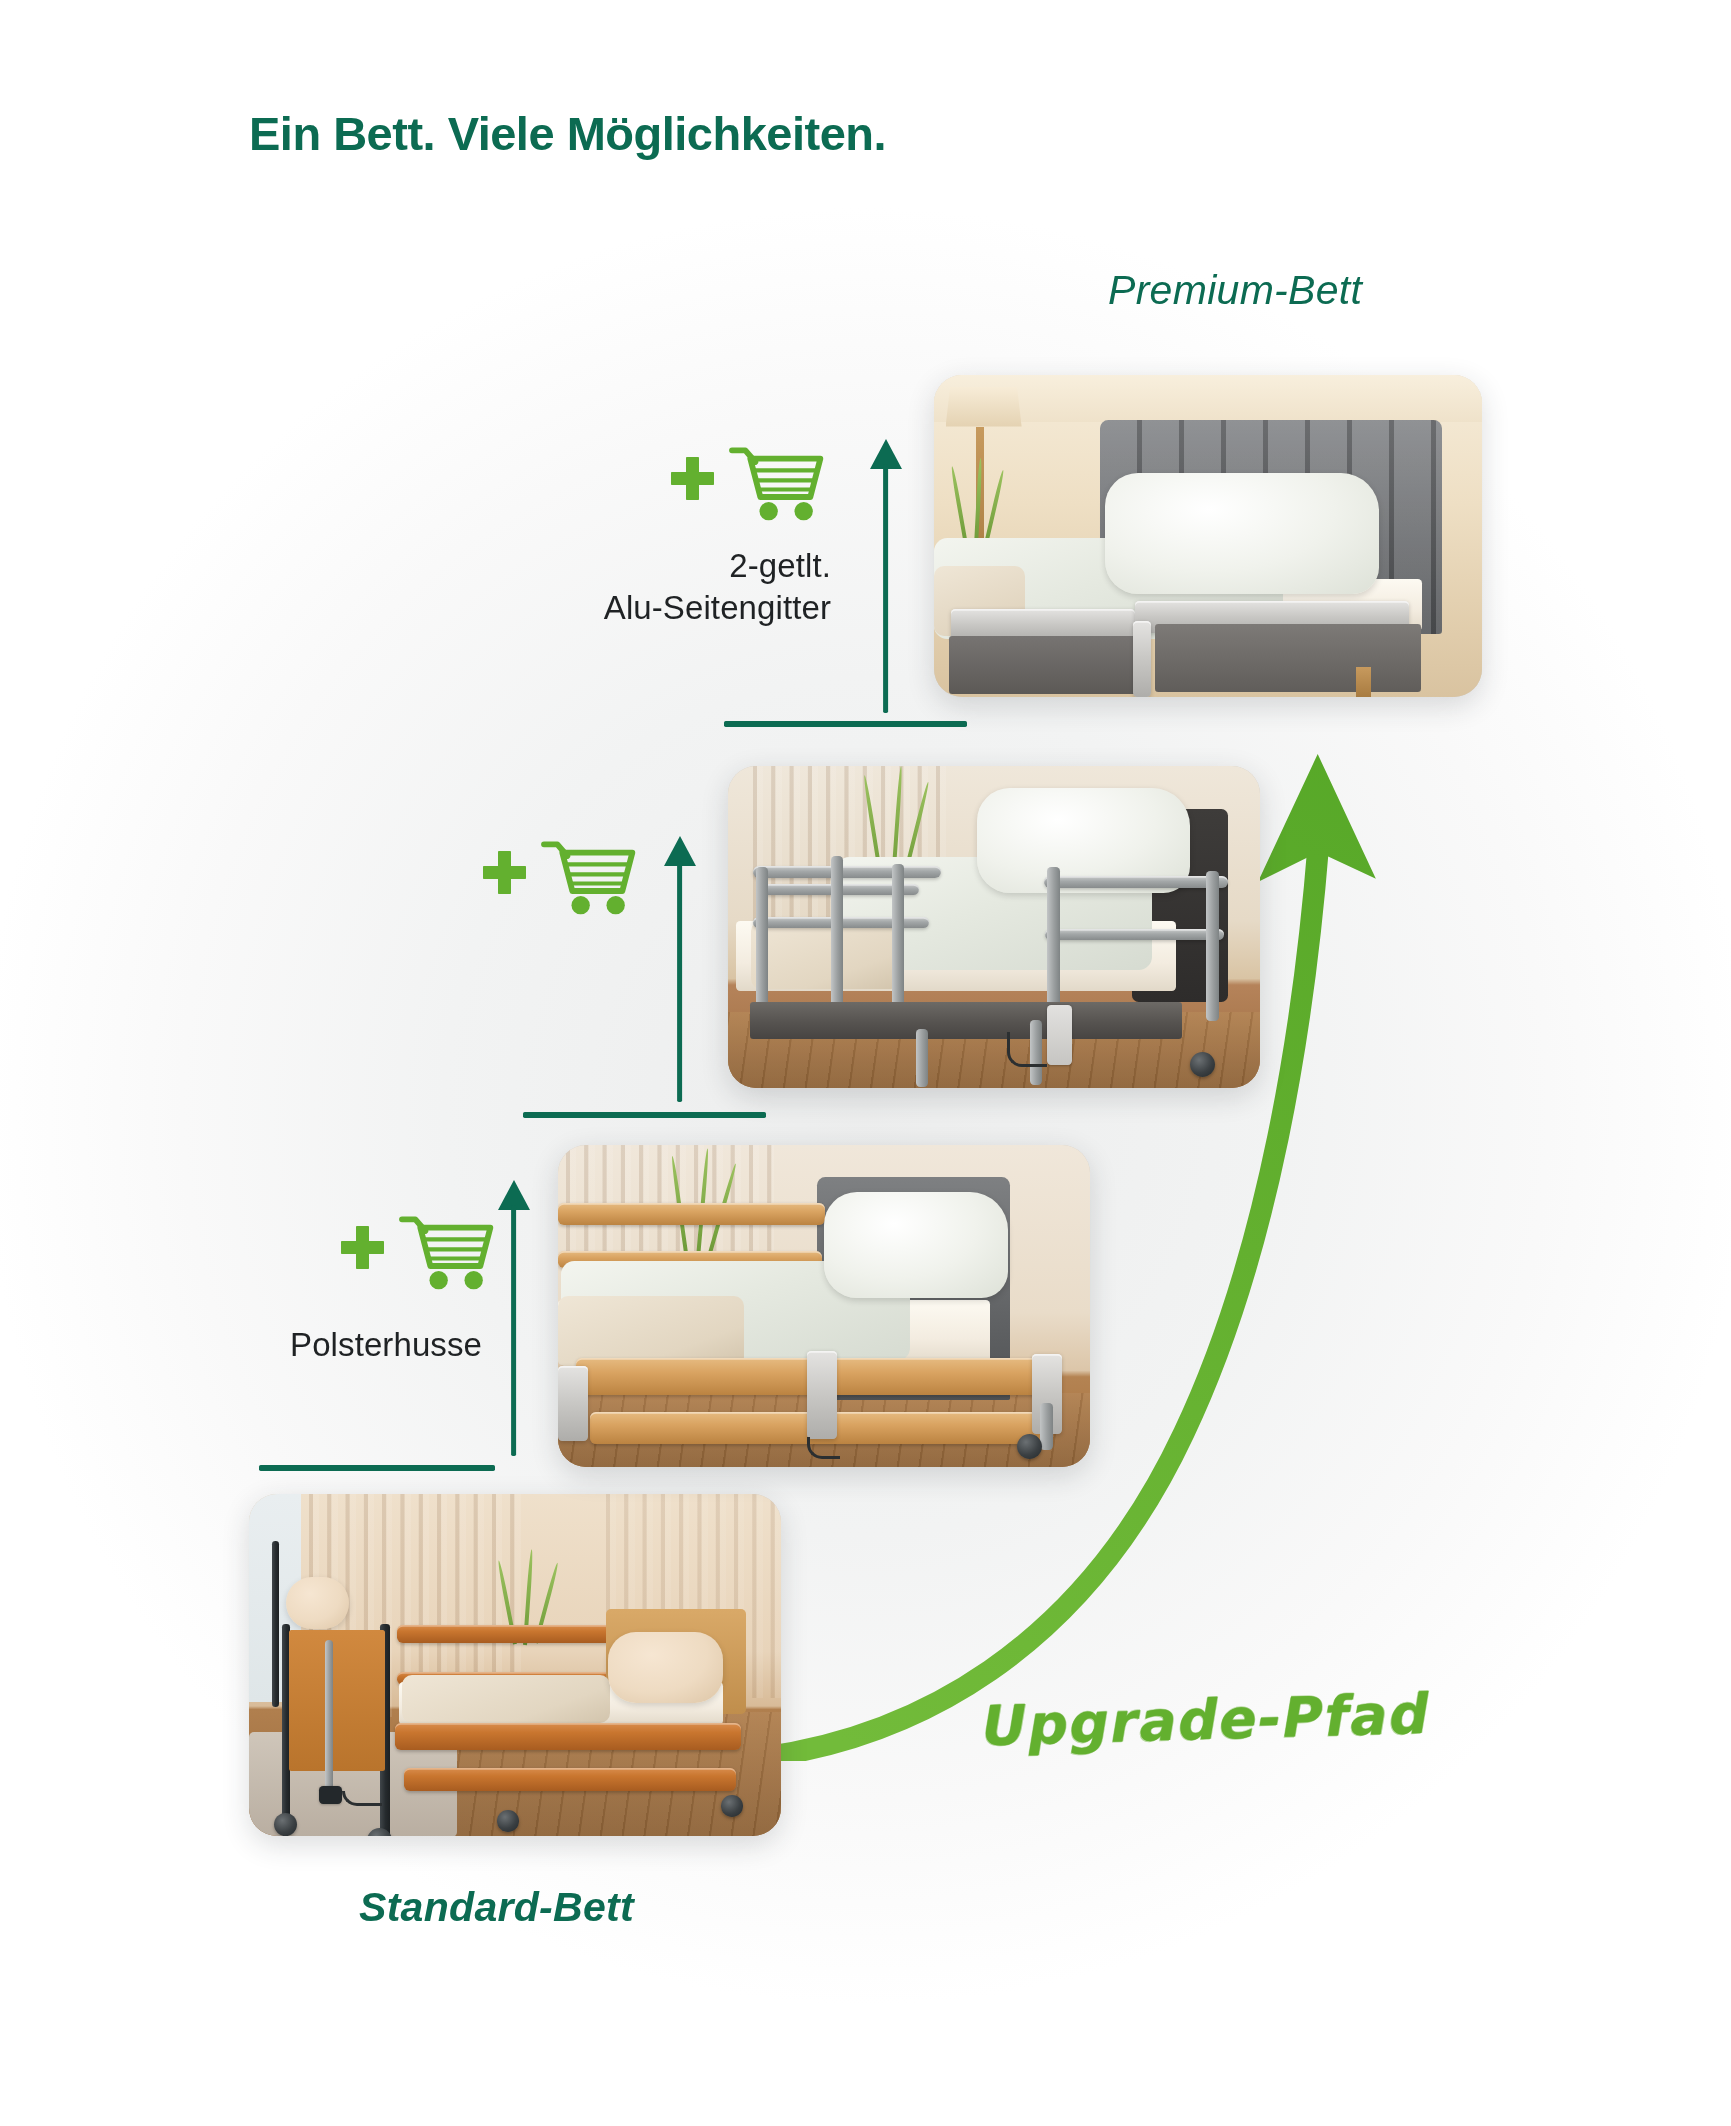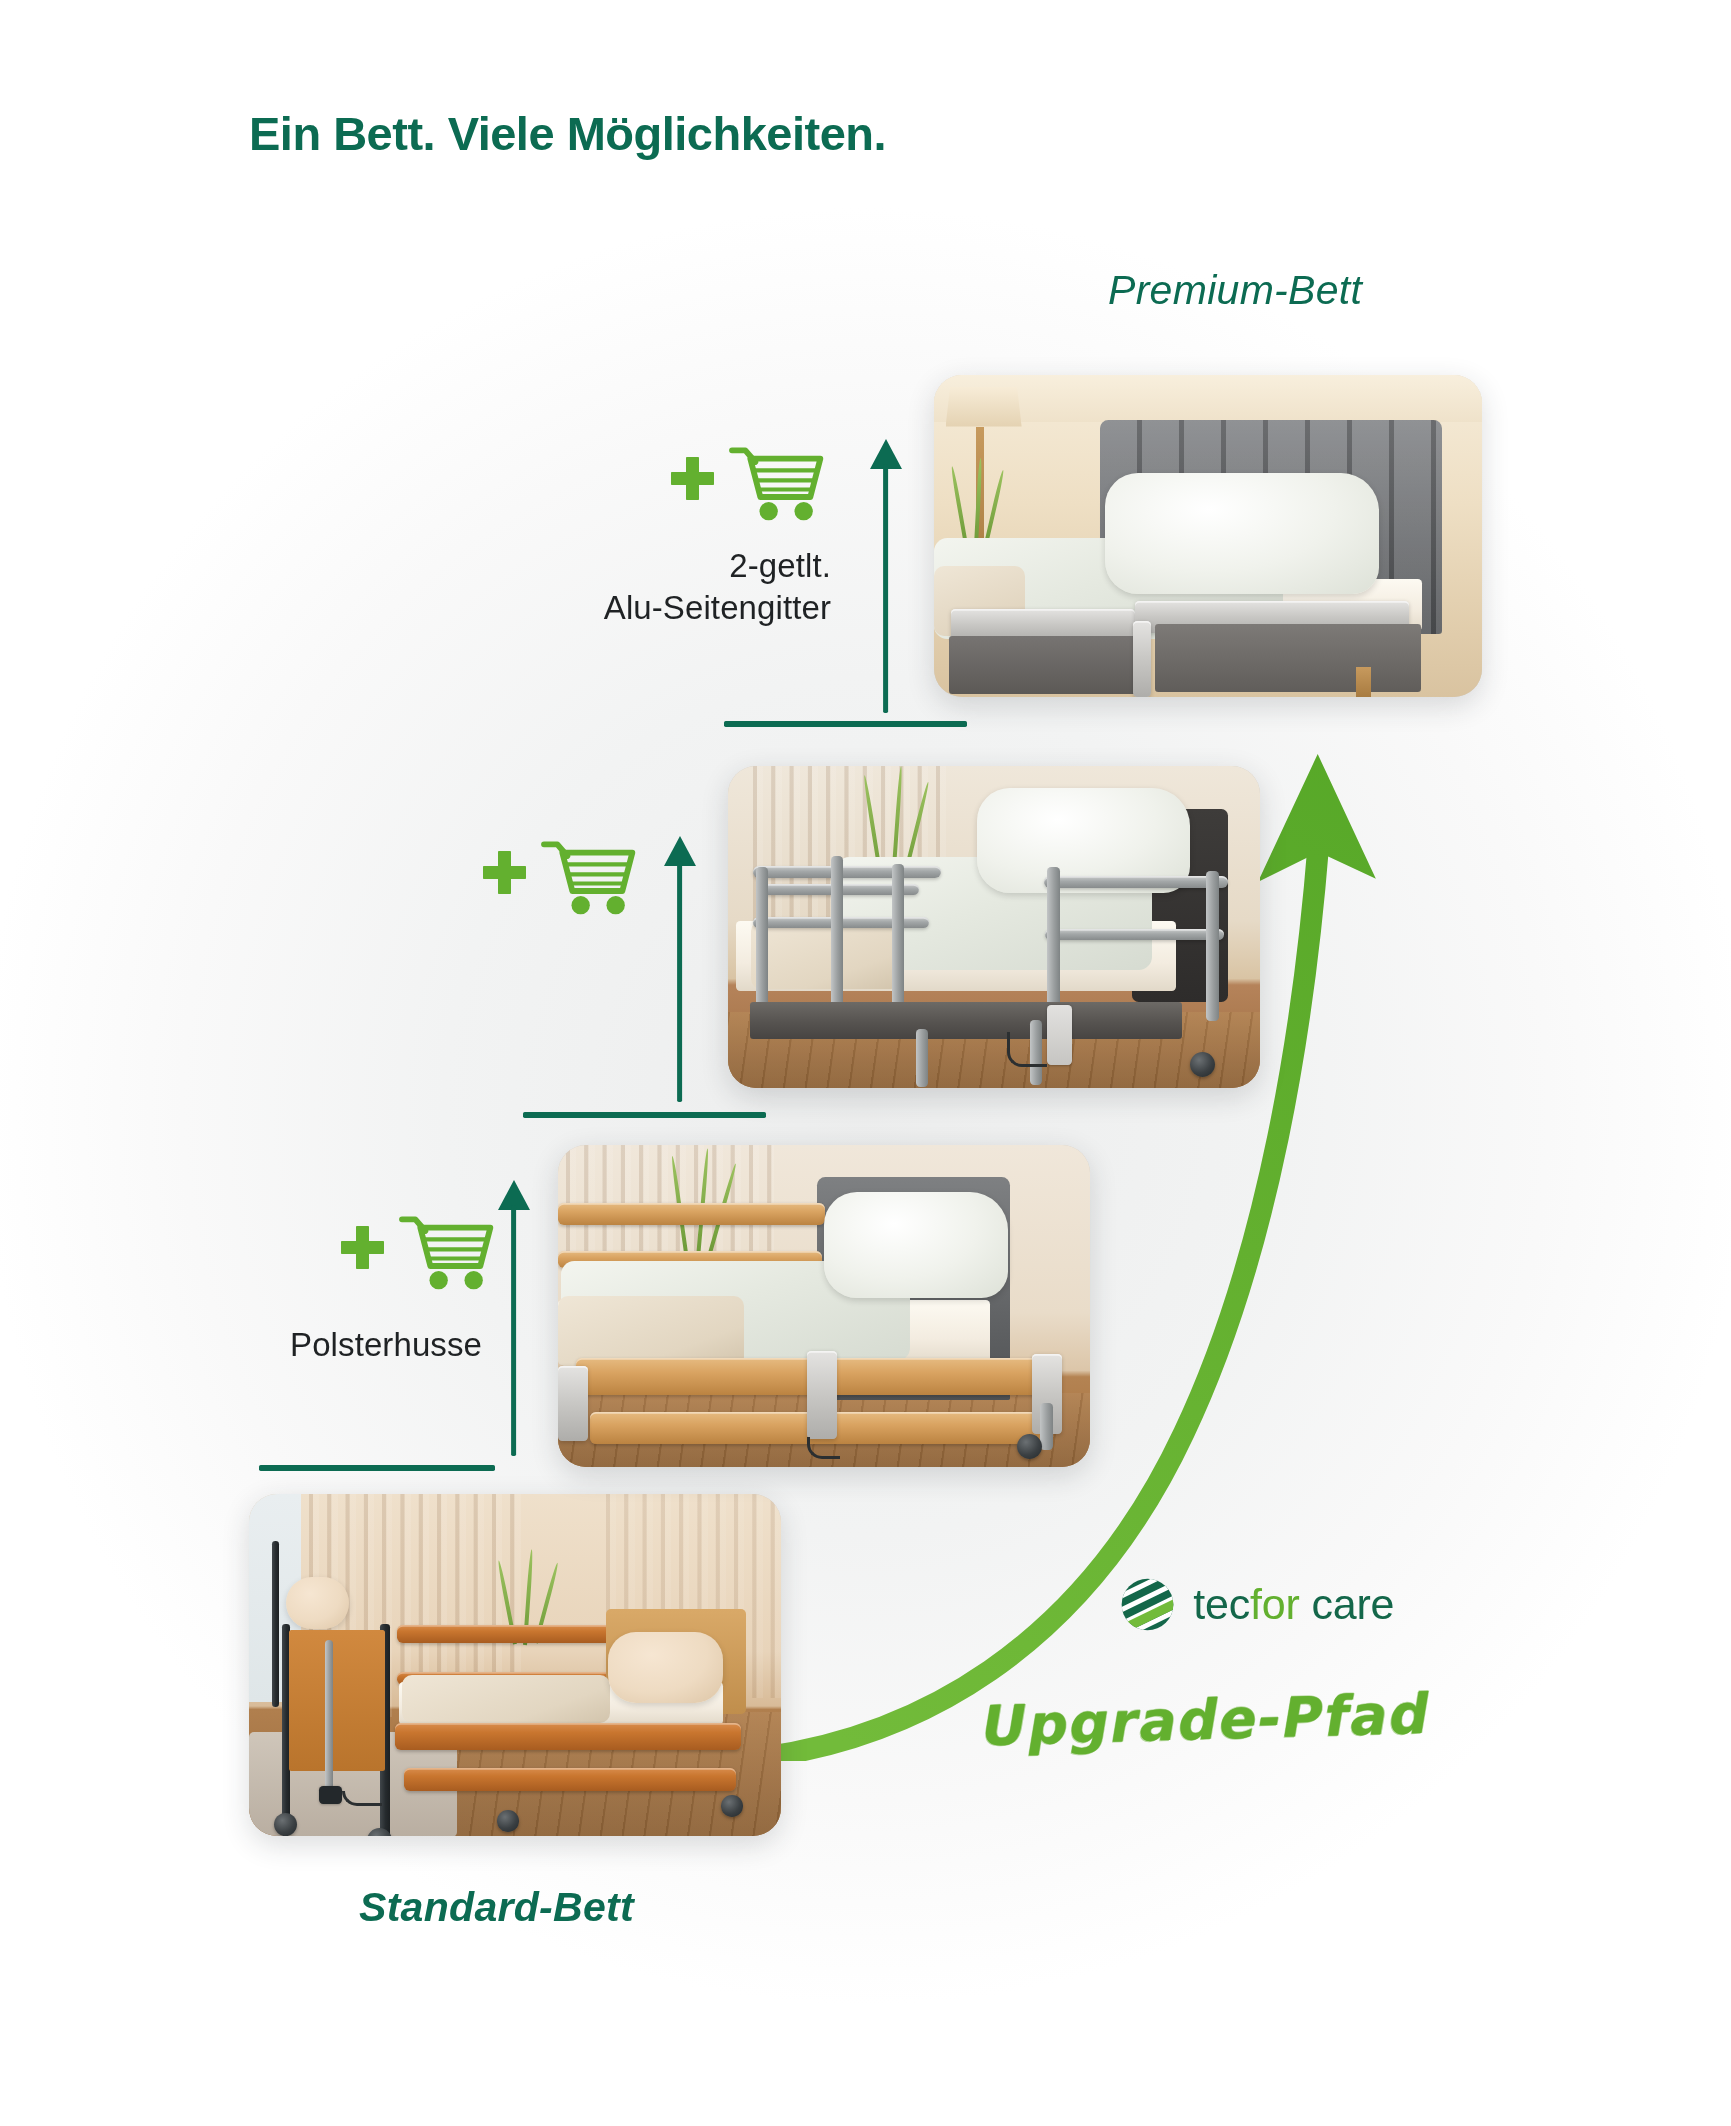--- a/index.html
+++ b/index.html
@@ -521,37 +521,17 @@
       <path d="M33 34 H107" stroke="#63b02f" stroke-width="5"></path>
       <path d="M36 46 H104" stroke="#63b02f" stroke-width="5"></path>
       <path d="M39 57 H101" stroke="#63b02f" stroke-width="5"></path>
       <circle cx="50" cy="83" r="11" fill="#63b02f"></circle>
       <circle cx="92" cy="83" r="11" fill="#63b02f"></circle>
     </svg>
   </div>
 
   <div class="addon-label" style="left:133px; top:1324px; width:349px;">Polsterhusse</div>
 
-  <div id="brand">
-    <svg id="brand-mark" viewBox="0 0 66 66" xmlns="http://www.w3.org/2000/svg">
-      <defs>
-        <clipPath id="ballClip">
-            <circle cx="33" cy="33" r="31"></circle>
-          </clipPath>
-      </defs>
-      <g clip-path="url(#ballClip)">
-        <rect x="-12" y="-12" width="92" height="92" fill="#14674a"></rect>
-        <g fill="#ffffff">
-          <rect x="-26" y="7" width="120" height="6" transform="rotate(-26 33 33)"></rect>
-          <rect x="-26" y="22" width="120" height="6" transform="rotate(-26 33 33)"></rect>
-          <rect x="-26" y="37" width="120" height="6" transform="rotate(-26 33 33)"></rect>
-          <rect x="-26" y="52" width="120" height="6" transform="rotate(-26 33 33)"></rect>
-        </g>
-        <rect x="-26" y="41" width="120" height="11" fill="#72bb3a" transform="rotate(-26 33 33)"></rect>
-      </g>
-    </svg>
-    <div id="brand-word"><span class="t1">tec</span><span class="t2">for</span><span class="t3"> care</span></div>
-  </div>
 
   <div id="path-label">Upgrade-Pfad</div>
 
 </div>
 
 
 </body></html>

